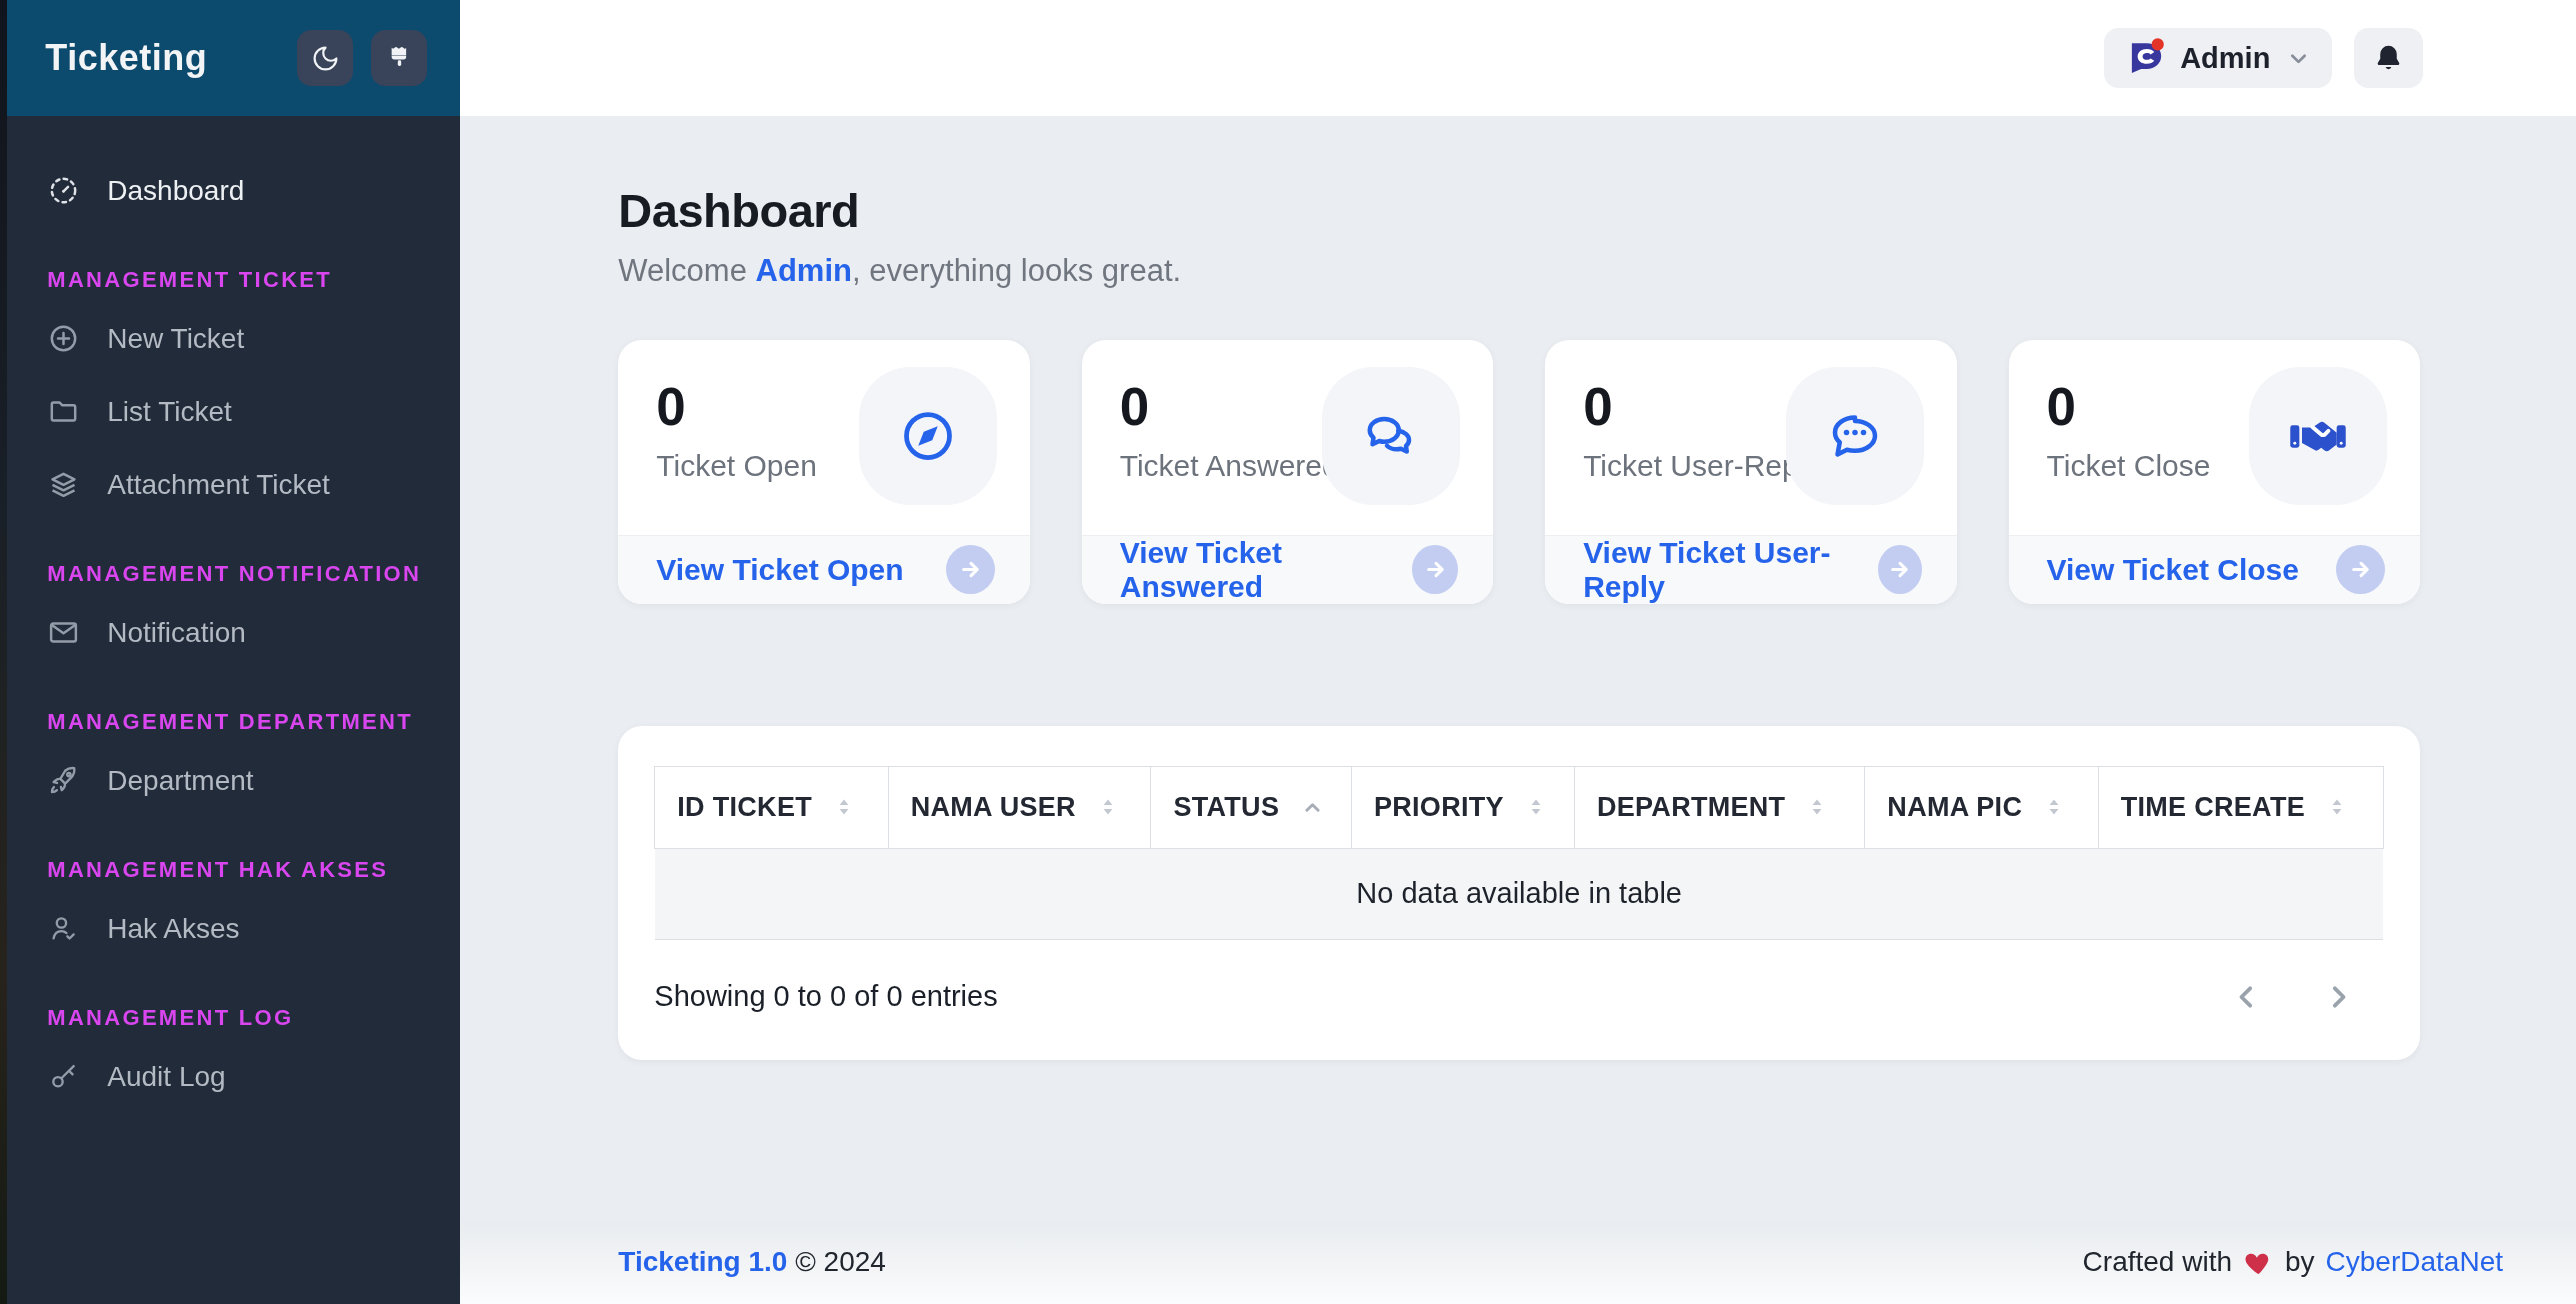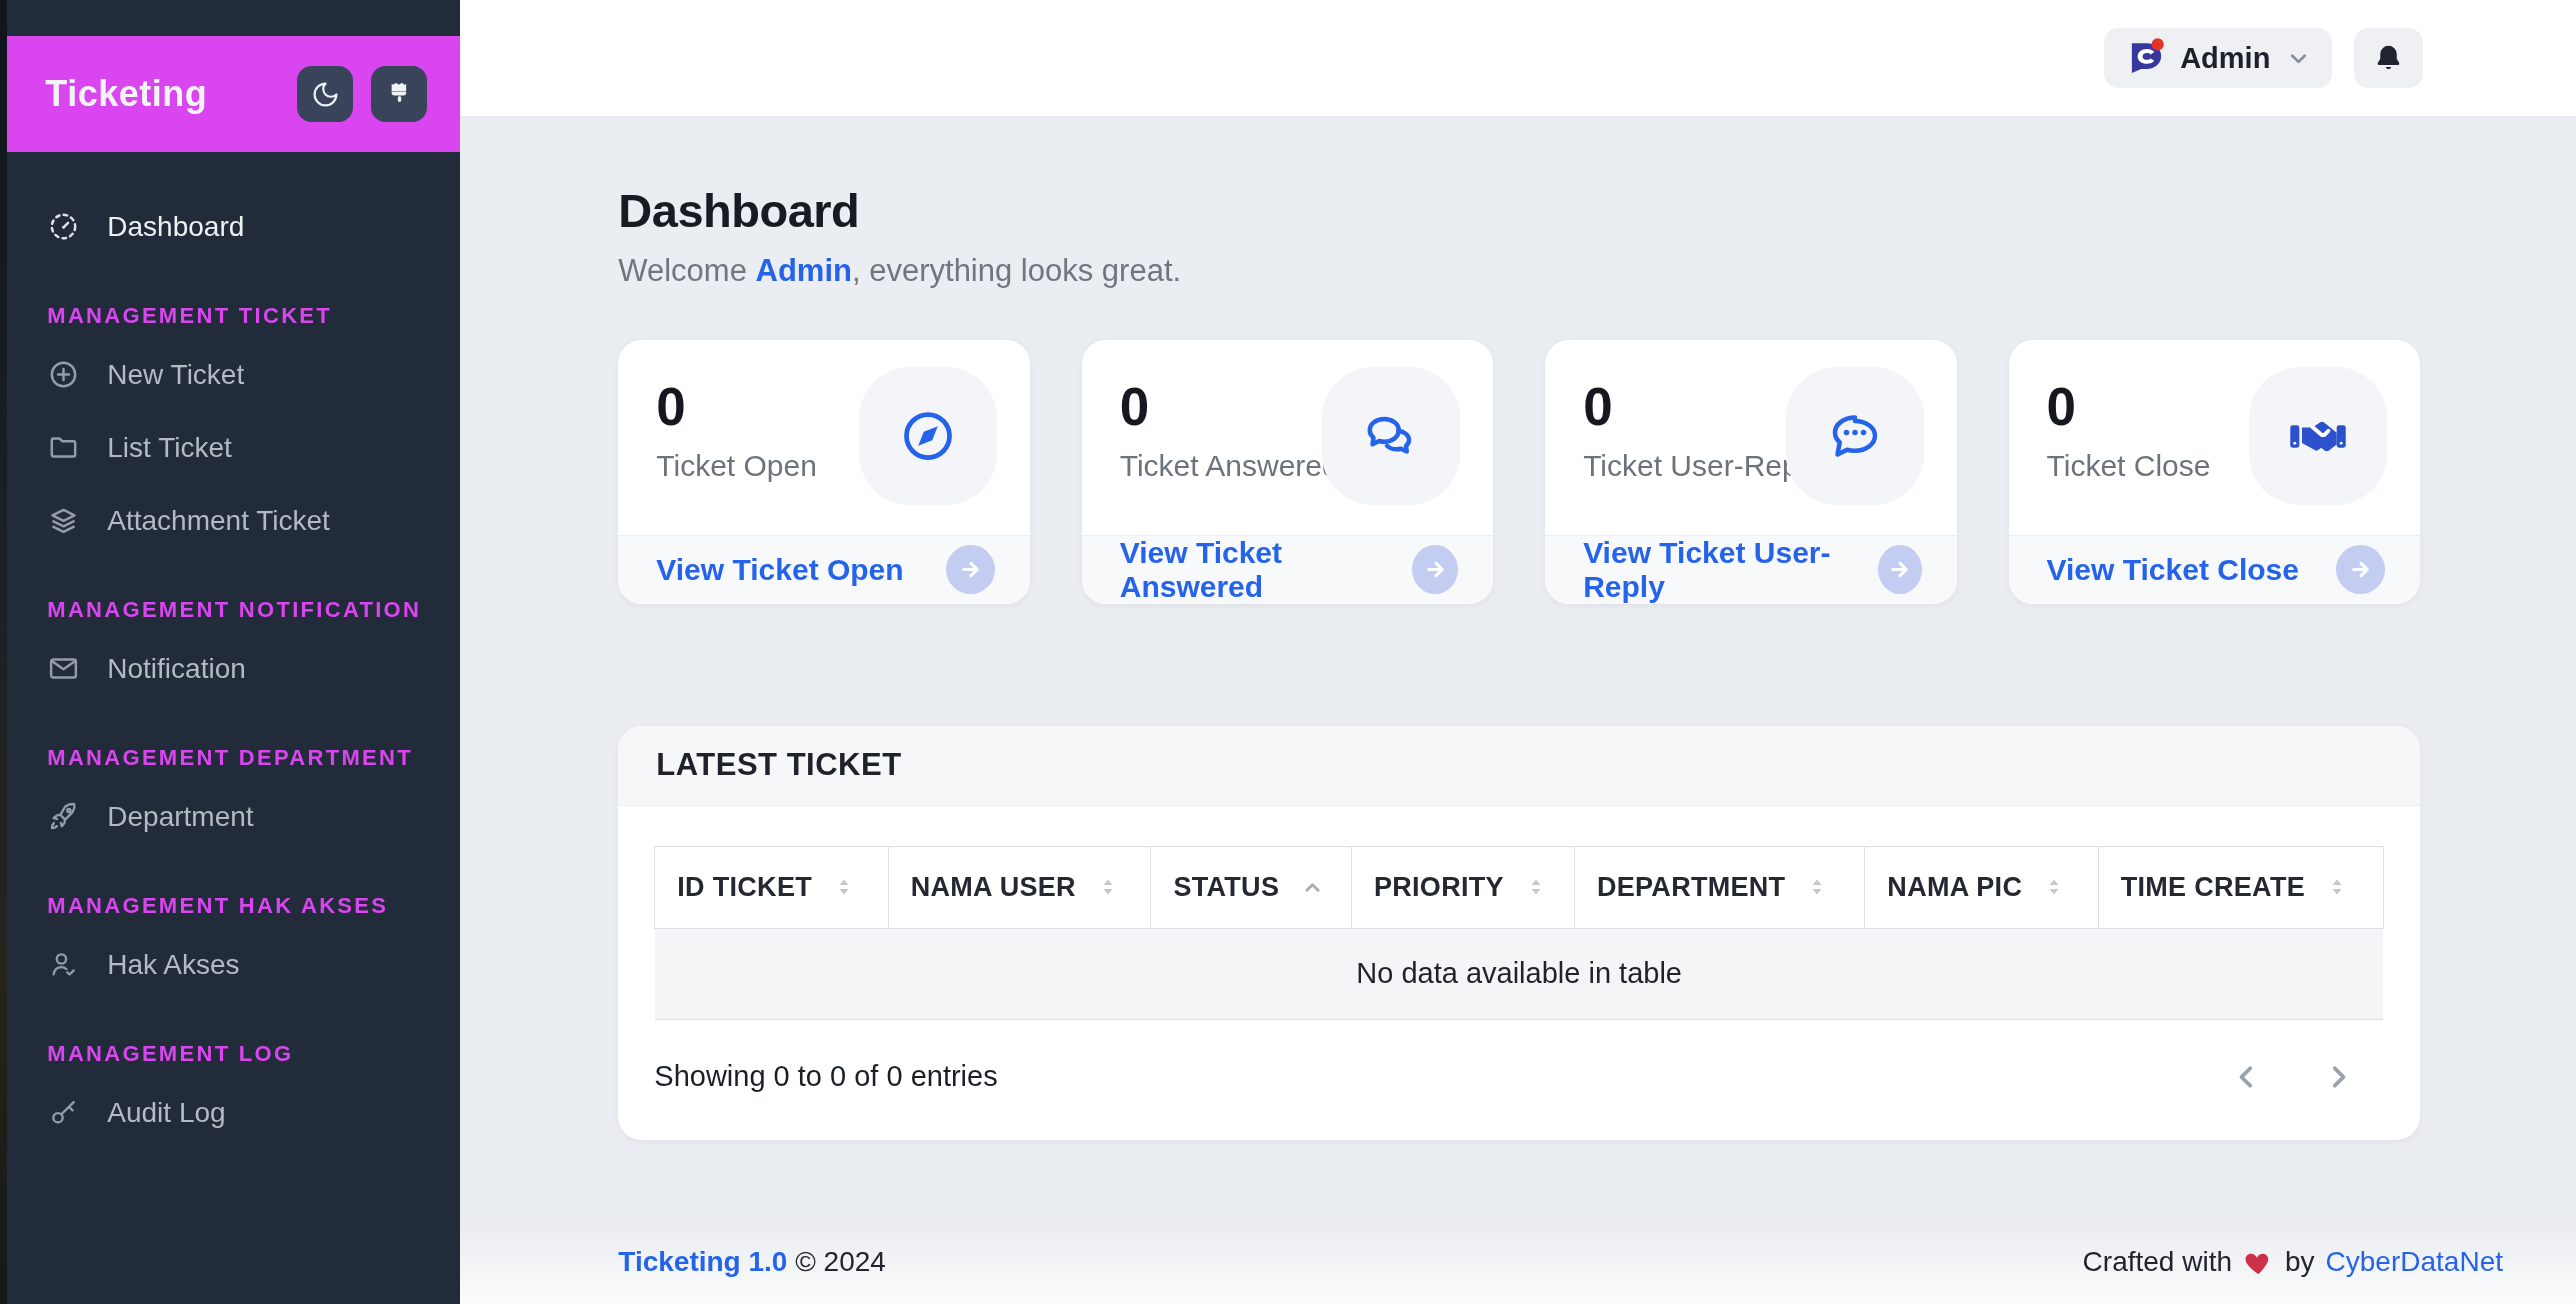--- a/index.html
+++ b/index.html
@@ -8,21 +8,21 @@
     font-family: "Liberation Sans", "DejaVu Sans", sans-serif;
     background: #eaedf1;
     overflow: hidden;
     display: flex;
   }
   
   .edge-strip { width: 7.3px; height: 1304px; background: linear-gradient(180deg,#10141c 0%,#1a2027 40%,#27231c 75%,#141a12 100%); flex: 0 0 auto; }
 
   
   .sidebar { width: 453px; height: 1304px; background: #222b39; flex: 0 0 auto; display: flex; flex-direction: column; }
-  .sidebar-header { height: 116px; background: #d946ef; display: flex; align-items: center; justify-content: space-between; padding: 0 33px 0 38px; flex: 0 0 auto; margin-top: 36px; }
+  .sidebar-header { height: 116px; background: #0c4a6e; display: flex; align-items: center; justify-content: space-between; padding: 0 33px 0 38px; flex: 0 0 auto; }
   .brand-title { font-size: 36px; font-weight: bold; color: #f2f4f6; letter-spacing: 0.5px; }
   .toggle-group { display: flex; gap: 18px; }
   .toggle-btn { width: 56px; height: 56px; border-radius: 14.6px; background: #39445a; border: none; display: flex; align-items: center; justify-content: center; cursor: pointer; color: #f0f2f5; }
   .sidebar-nav { padding-top: 38px; }
   .nav-item { height: 73px; display: flex; align-items: center; gap: 27px; padding-left: 40px; color: #b3bac4; font-size: 28px; cursor: pointer; }
   .nav-item.active { color: #eef1f4; }
   .nav-item .ni { color: #949ca9; }
   .nav-item.active .ni { color: #dfe3e8; }
   .nav-section { margin: 40px 0 9px; padding-left: 40px; font-size: 22px; font-weight: bold; letter-spacing: 2.3px; color: #d946ef; }
 
@@ -320,23 +320,20 @@
             <svg width="27" height="27" viewBox="0 0 24 24" fill="none" stroke="#ffffff" stroke-width="2.8" stroke-linecap="round" stroke-linejoin="round">
                 <path d="M6 12h11"></path>
                 <path d="M12.5 6.5 18 12l-5.5 5.5"></path>
               </svg>
           </span>
         </div>
       </div>
     </section>
 
     <section class="panel">
-      <div class="panel-header">
-        <span class="panel-title">LATEST TICKET</span>
-      </div>
       <div class="panel-body">
         <table class="tickets">
           <colgroup>
             <col style="width:13.5%">
               <col style="width:15.2%">
               <col style="width:11.6%">
               <col style="width:12.9%">
               <col style="width:16.8%">
               <col style="width:13.5%">
               <col style="width:16.5%">

